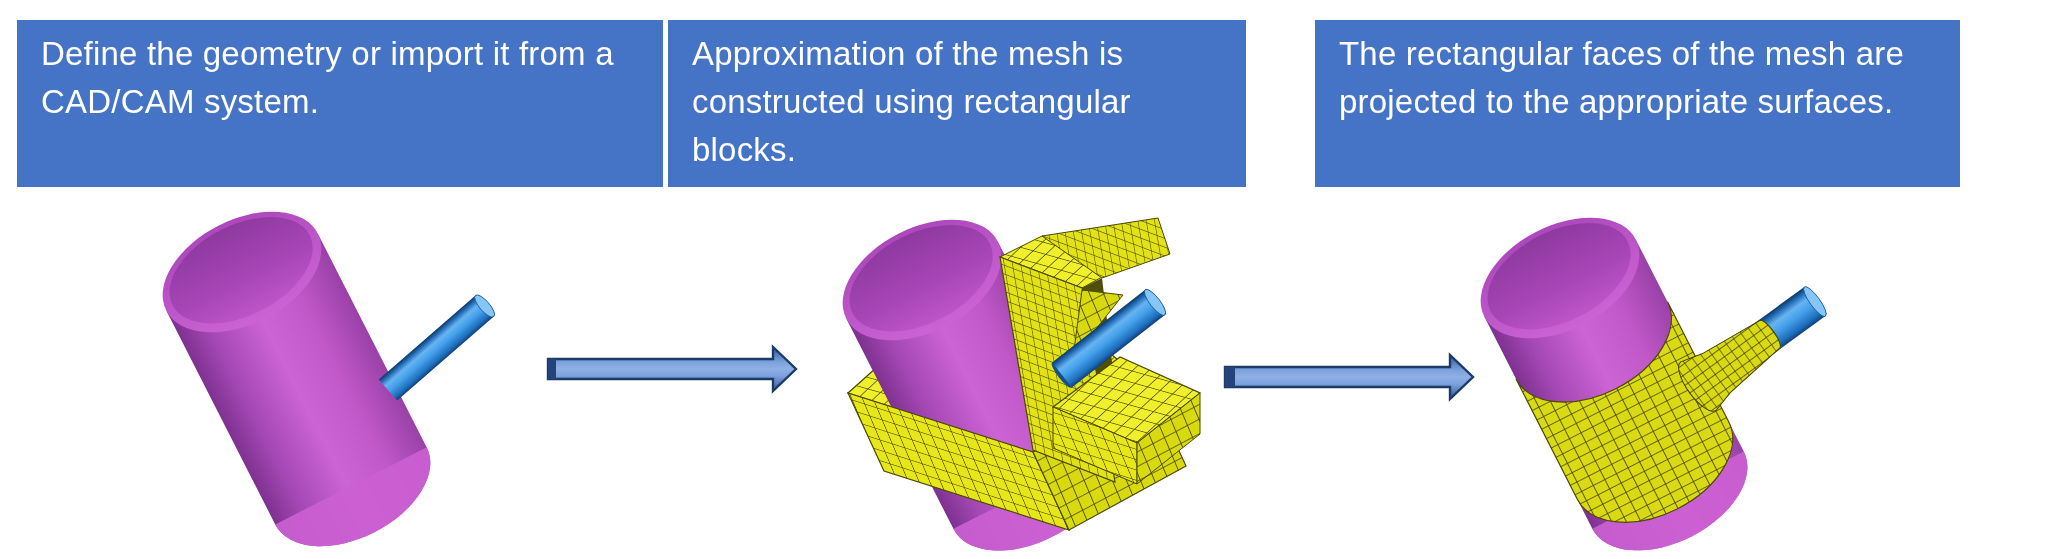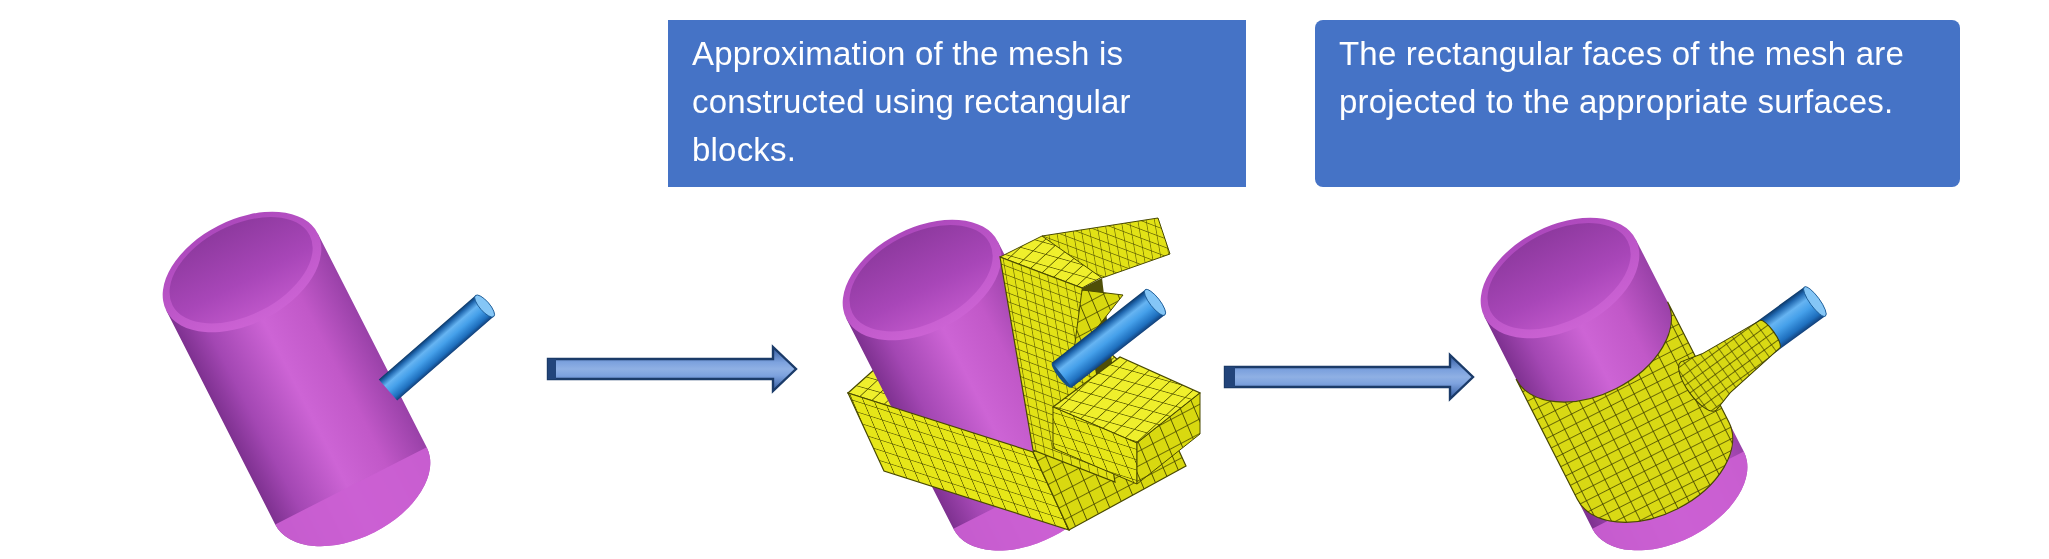--- a/index.html
+++ b/index.html
@@ -8,24 +8,27 @@
   .panel{position:absolute;top:20px;height:167px;background:#4573C6;color:#ffffff;
          box-sizing:border-box;padding:10px 22px 0 24px;}
   .caption{font-size:33px;line-height:48px;font-weight:400;letter-spacing:0.2px;}
   .fig,.arrow{position:absolute;}
 </style>
 </head>
 <body>
 
 <div id="canvas">
 
+  <div class="panel" style="left:17px;width:646px;">
+    <div class="caption">Define the geometry or import it from a CAD/CAM system.</div>
+  </div>
   <div class="panel" style="left:668px;width:578px;">
     <div class="caption">Approximation of the mesh is constructed using rectangular blocks.</div>
   </div>
-  <div class="panel" style="left:1315px;width:645px;border-radius:8px;">
+  <div class="panel" style="left:1315px;width:645px;">
     <div class="caption">The rectangular faces of the mesh are projected to the appropriate surfaces.</div>
   </div>
 
   <svg class="fig" style="left:160px;top:200px;" width="360" height="358" viewBox="0 0 360 358">
     <defs>
       <linearGradient id="f1body" gradientUnits="userSpaceOnUse" x1="-85" y1="0" x2="85" y2="0">
         <stop offset="0" stop-color="#7E3190"></stop>
           <stop offset="0.17" stop-color="#A347B3"></stop>
         <stop offset="0.48" stop-color="#CD64D5"></stop>
           <stop offset="0.74" stop-color="#C158C8"></stop>

